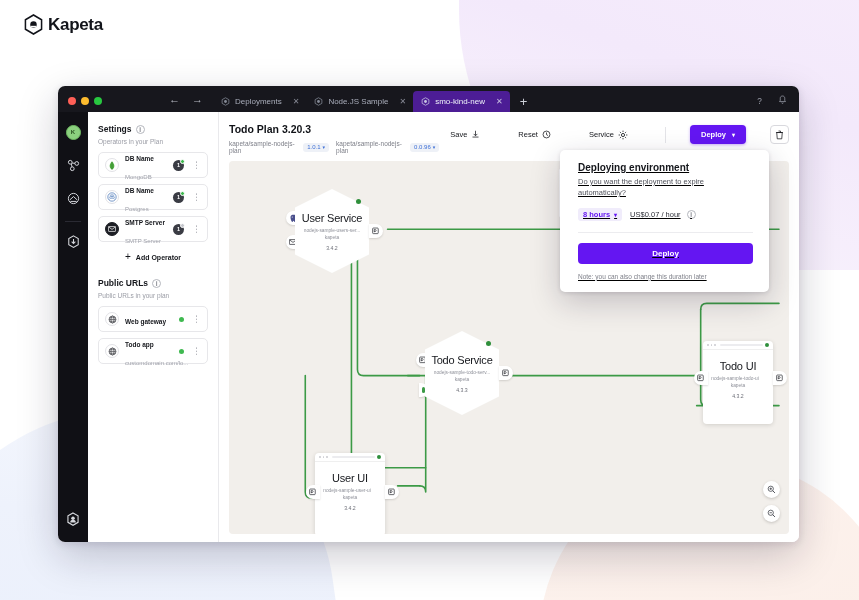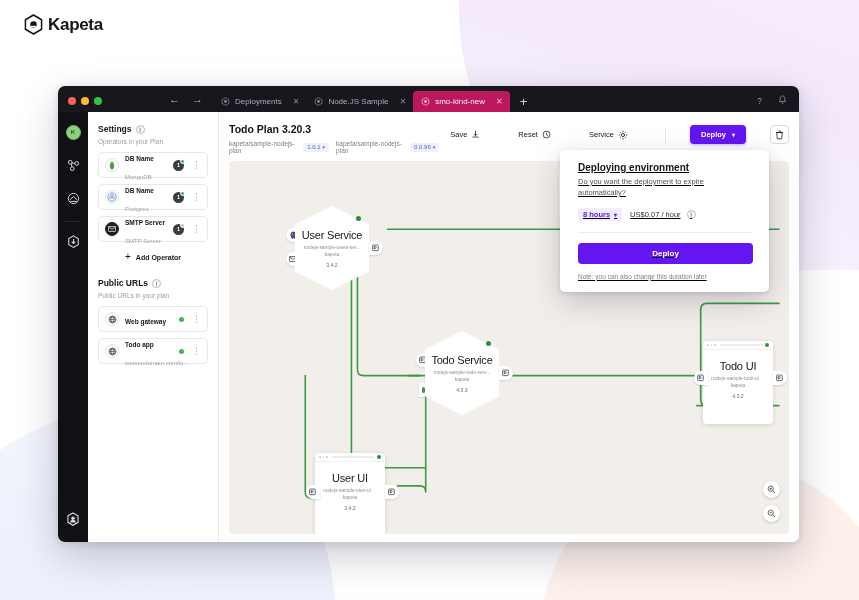--- a/index.html
+++ b/index.html
@@ -69,21 +69,21 @@
     padding: 0 10px 7px 58px; color: #b9bcc6;
   }
   .navarrows span { font-size: 11px; line-height: 1; cursor: default; }
   .tabs { display: flex; align-items: flex-end; height: 26px; }
   .tab {
     height: 21px; display: flex; align-items: center; gap: 5px;
     padding: 0 7px 0 8px; min-width: 84px;
     font-size: 8px; color: #a9adba; border-radius: 4px 4px 0 0;
     background: transparent; white-space: nowrap;
   }
-  .tab.active { background: #be185d; color: #eef2f9; }
+  .tab.active { background: #4c1d95; color: #eef2f9; }
   .tab .favicon { width: 9px; height: 9px; flex: 0 0 9px; opacity: .85; }
   .tab .tabclose { font-size: 8px; opacity: .75; margin-left: auto; padding-left: 6px; }
   .newtab { color: #cfd2da; font-size: 13px; padding: 0 9px 4px 10px; line-height: 1; }
   .titlebar-right {
     margin-left: auto; display: flex; align-items: center; gap: 14px;
     padding: 0 12px 7px 0; color: #9ea2ad;
   }
   .titlebar-right svg { display: block; }
   
   .appbody { flex: 1; display: flex; min-height: 0; }
@@ -562,21 +562,21 @@
             <path d="M190 324 H168"></path>
 
             <path d="M178 214 H190"></path>
           </g>
         </svg>
 
         <div class="node" style="left:330px; top:-10px;">
           <div class="hexbox"></div>
         </div>
 
-        <div class="node" style="left:66px; top:45px;">
+        <div class="node" style="left:66px; top:28px;">
           <div class="conn left" style="left:-9px; top:22px;">
             <svg width="9" height="9" viewBox="0 0 12 12">
               <path d="M2 4 C2 1.8 4 1 6 1 C8 1 10 1.8 10 4 C10 7 8.6 10.6 7.4 10.6 C6.6 10.6 6.6 9 6 9 C5.4 9 5.4 10.6 4.6 10.6 C3.4 10.6 2 7 2 4 Z" fill="#4a4f8c"></path>
               <circle cx="4.3" cy="3.9" r="0.7" fill="#fff"></circle>
             </svg>
           </div>
           <div class="conn left" style="left:-9px; top:46px;">
             <svg width="8" height="6" viewBox="0 0 10 7">
               <rect x="0.5" y="0.5" width="9" height="6" rx="0.6" fill="none" stroke="#2b2d33" stroke-width="0.9"></rect>
               <path d="M0.7 0.9 L5 4 L9.3 0.9" fill="none" stroke="#2b2d33" stroke-width="0.9"></path>

